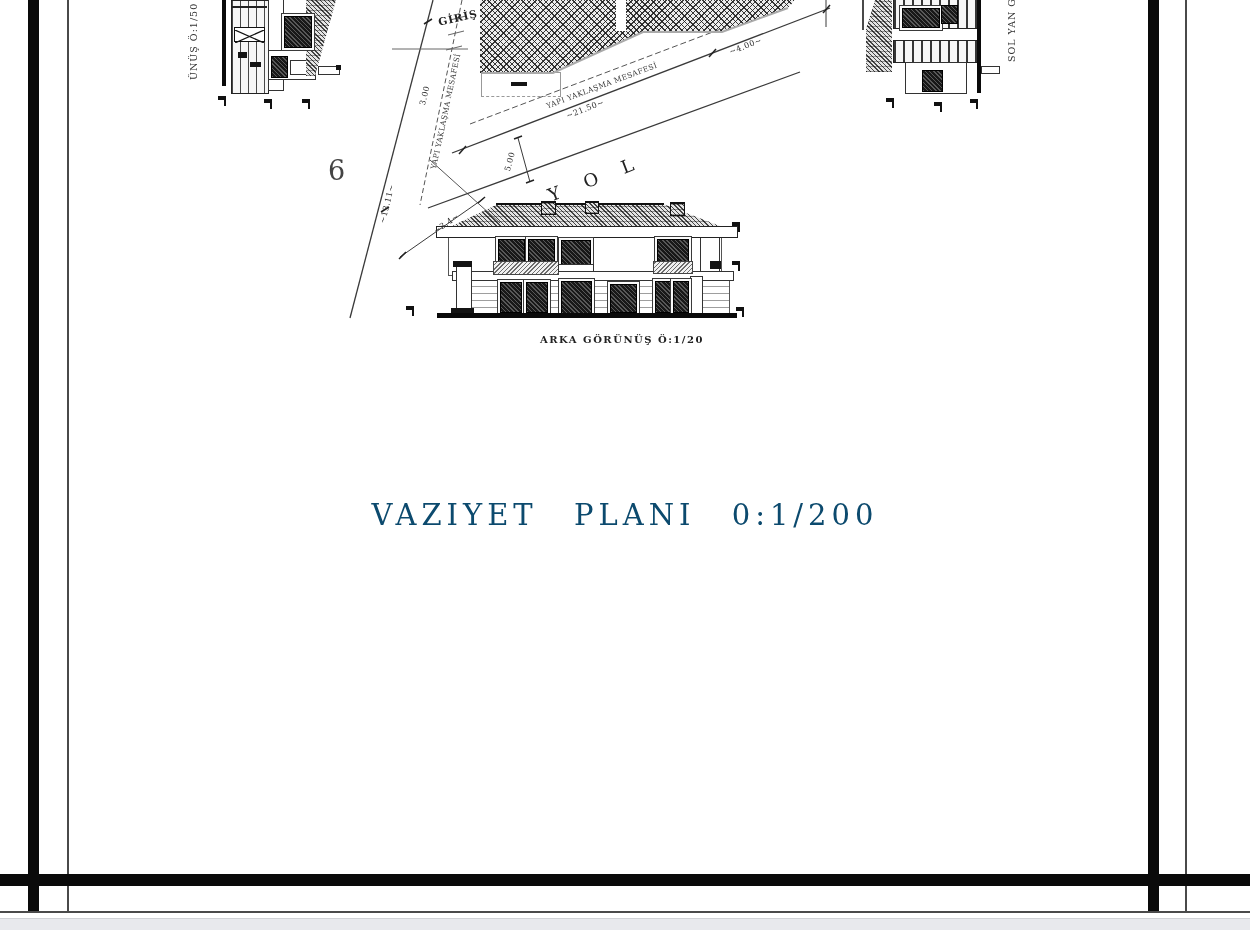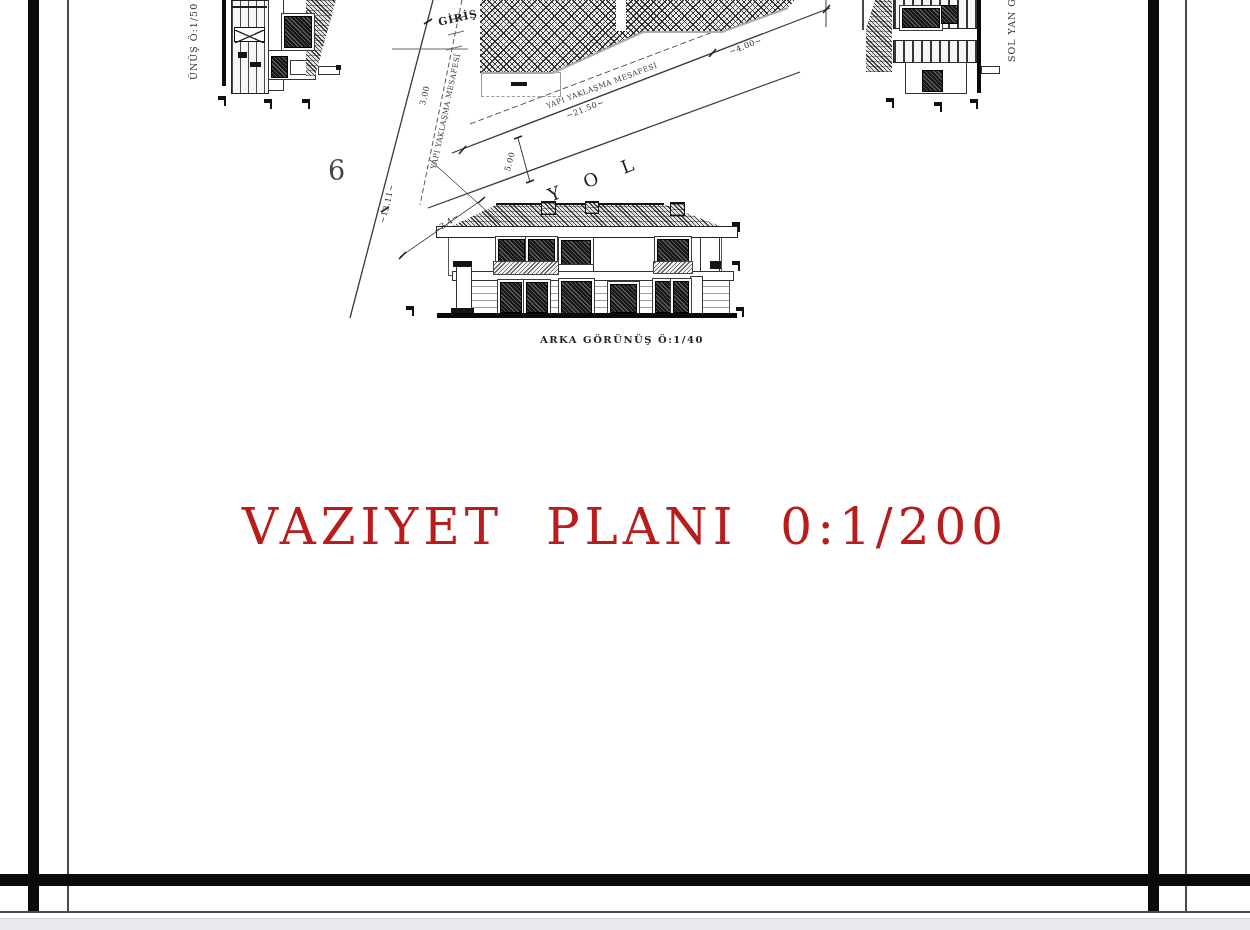--- a/index.html
+++ b/index.html
@@ -127,21 +127,21 @@
   <div class="win winframe abs" style="left:673px;top:281px;width:14px;height:30px;z-index:4;"></div>
   <div class="whitebox abs" style="left:456px;top:264px;width:14px;height:48px;z-index:3;"></div>
   <div class="darkblk abs" style="left:453px;top:261px;width:19px;height:6px;z-index:3;"></div>
   <div class="darkblk abs" style="left:451px;top:308px;width:23px;height:6px;z-index:3;"></div>
   <div class="whitebox abs" style="left:690px;top:276px;width:11px;height:38px;z-index:3;"></div>
   <div class="bar" style="left:437px;top:313px;width:300px;height:5px;z-index:4;"></div>
   <div class="hook" style="left:412px;top:306px;"></div>
   <div class="hook" style="left:742px;top:307px;"></div>
   <div class="hook" style="left:738px;top:222px;"></div>
   <div class="hook" style="left:738px;top:261px;"></div>
-  <div class="txt" style="left:540px;top:334px;font-size:10px;font-weight:bold;letter-spacing:1.5px;color:#222;">ARKA GÖRÜNÜŞ Ö:1/40</div>
+  <div class="txt" style="left:540px;top:334px;font-size:10px;font-weight:bold;letter-spacing:1.5px;color:#222;">ARKA GÖRÜNÜŞ Ö:1/20</div>
 
   <svg class="overlay" width="1250" height="930" viewBox="0 0 1250 930">
 
     <line x1="433" y1="0" x2="350" y2="318" stroke="#3a3a3a" stroke-width="1.3"></line>
 
     <line x1="462" y1="0" x2="420" y2="205" stroke="#555" stroke-width="1" stroke-dasharray="5 3"></line>
 
     <line x1="430" y1="160" x2="500" y2="223" stroke="#555" stroke-width="1"></line>
 
     <line x1="450" y1="20" x2="466" y2="16" stroke="#666" stroke-width="1"></line>
@@ -178,16 +178,16 @@
   <div class="txt small-label" style="left:429px;top:168px;transform:rotate(-78deg);">YAPI YAKLAŞMA MESAFESİ</div>
   <div class="txt dim" style="left:418px;top:104px;transform:rotate(-76deg);">3.00</div>
   <div class="txt small-label" style="left:545px;top:102px;transform:rotate(-20.5deg);">YAPI YAKLAŞMA MESAFESİ</div>
   <div class="txt dim" style="left:565px;top:112px;transform:rotate(-21deg);">~21.50~</div>
   <div class="txt dim" style="left:728px;top:48px;transform:rotate(-21deg);">~4.00~</div>
   <div class="txt dim" style="left:503px;top:170px;transform:rotate(-75deg);">5.00</div>
   <div class="txt dim" style="left:432px;top:228px;transform:rotate(-35deg);">~3.4~</div>
   <div class="txt" style="left:545px;top:186px;transform:rotate(-21deg);font-size:18px;letter-spacing:10px;color:#222;">Y O L</div>
   <div class="txt" style="left:328px;top:155px;font-size:27px;color:#444;">6</div>
 
-  <div class="txt" style="left:625px;top:498px;transform:translateX(-50%);transform-origin:center;font-size:50px;
-              letter-spacing:5px;word-spacing:22px;color:#b91c1c;">VAZIYET PLANI 0:1/200</div>
+  <div class="txt" style="left:625px;top:498px;transform:translateX(-50%);transform-origin:center;font-size:29px;
+              letter-spacing:5px;word-spacing:22px;color:#0c4a6e;">VAZIYET PLANI 0:1/200</div>
 
 </div>
 
 </body></html>

